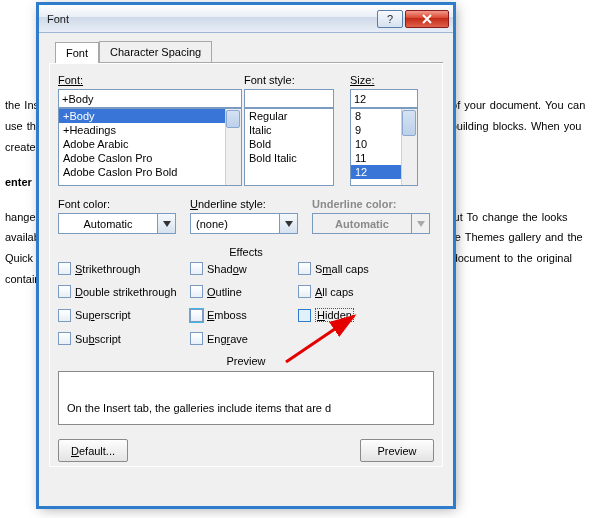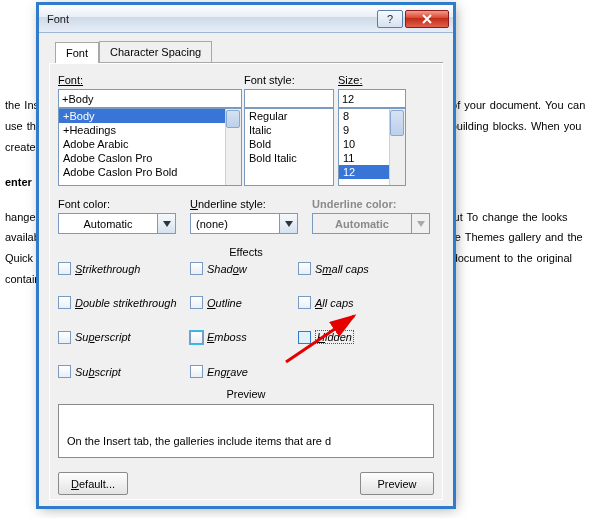--- a/index.html
+++ b/index.html
@@ -15,38 +15,38 @@
   .closebtn { width: 44px; height: 18px; margin-right: 4px; border: 1px solid #8a1c1c; border-radius: 2px; background: linear-gradient(#f39a8e,#d9452d 45%,#c22b17 46%,#e0604b); color: #fff; display: flex; align-items: center; justify-content: center; }
   .closebtn svg { width: 10px; height: 10px; }
   .body { position: absolute; top: 28px; bottom: 0; left: 0; right: 0; padding: 6px 10px 8px 10px; }
   .tabs { display: flex; border-bottom: 1px solid #a8a8a8; height: 24px; align-items: flex-end; margin-left: 6px; }
   .tab { padding: 4px 10px; border: 1px solid #a8a8a8; border-bottom: none; background: #f0f0f0; margin-right: 0; position: relative; color: #000; }
   .tab.active { background: #fff; top: 1px; z-index: 2; }
   .tabpanel { border: 1px solid #fff; padding: 10px 8px 4px 8px; }
   .row { display: flex; }
   .col-font { width: 184px; }
   .col-style { width: 90px; margin-left: 2px; }
-  .col-size { width: 68px; margin-left: 4px; }
+  .col-size { width: 68px; margin-left: 16px; }
   .lbl { display: block; margin-bottom: 3px; color: #000; }
   .listinput { width: 100%; height: 19px; border: 1px solid #7a9ac0; background: #fff; padding: 1px 3px; }
   .listbox { width: 100%; border: 1px solid #7a9ac0; background: #fff; height: 78px; overflow: hidden; position: relative; }
   .listbox .item { padding: 1px 4px; white-space: nowrap; }
   .listbox .item.sel { background: #3875d6; color: #fff; }
   .listbox .scrollbar { position: absolute; right: 0; top: 0; bottom: 0; width: 16px; background: #efefef; border-left: 1px solid #d0d0d0; }
   .listbox .thumb { position: absolute; right: 1px; width: 14px; background: linear-gradient(#d5e2f3,#bcd0ea); border: 1px solid #8aa8cf; border-radius: 2px; }
   .row2 { display: flex; margin-top: 12px; gap: 14px; }
   .ddwrap { display: flex; flex-direction: column; }
   .dd { display: flex; }
   .ddfield { height: 21px; border: 1px solid #7a9ac0; background: #fff; display: flex; align-items: center; padding: 0 5px; }
   .ddbtn { width: 18px; height: 21px; border: 1px solid #7a9ac0; border-left: none; background: linear-gradient(#f6f9fd,#d6e2f0); display: flex; align-items: center; justify-content: center; }
   .ddbtn svg { width: 8px; height: 6px; }
   .disabled { color: #8a8a8a; font-weight: bold; }
   .group { margin-top: 12px; }
   .group-title { margin-bottom: 4px; text-align: center; }
-  .effgrid { display: grid; grid-template-columns: 132px 108px 110px; row-gap: 21px; font-style: italic; }
+  .effgrid { display: grid; grid-template-columns: 132px 108px 110px; row-gap: 10px; }
   .chk { display: flex; align-items: center; gap: 4px; }
   .chk .box { width: 13px; height: 13px; border: 1px solid #7a9ac0; background: linear-gradient(#fff,#e8eff8); }
   .chk .box.hl { outline: 1px solid #3fb8e8; outline-offset: 0; }
   .chk .box.sel { background: #e2f0fb; border-color:#2f7bcc; }
   .chk .dotted { border: 1px dotted #555; padding: 0 1px; }
   .u { text-decoration: underline; }
   .preview { margin-top: 10px; }
   .preview-box { border: 1px solid #8a8a8a; background: #fff; height: 48px; padding: 26px 8px; font-size: 15px; white-space: nowrap; overflow: hidden; }
   .footer { display: flex; align-items: center; margin-top: 14px; gap: 8px; }
   .footer .spacer { flex: 1; }

